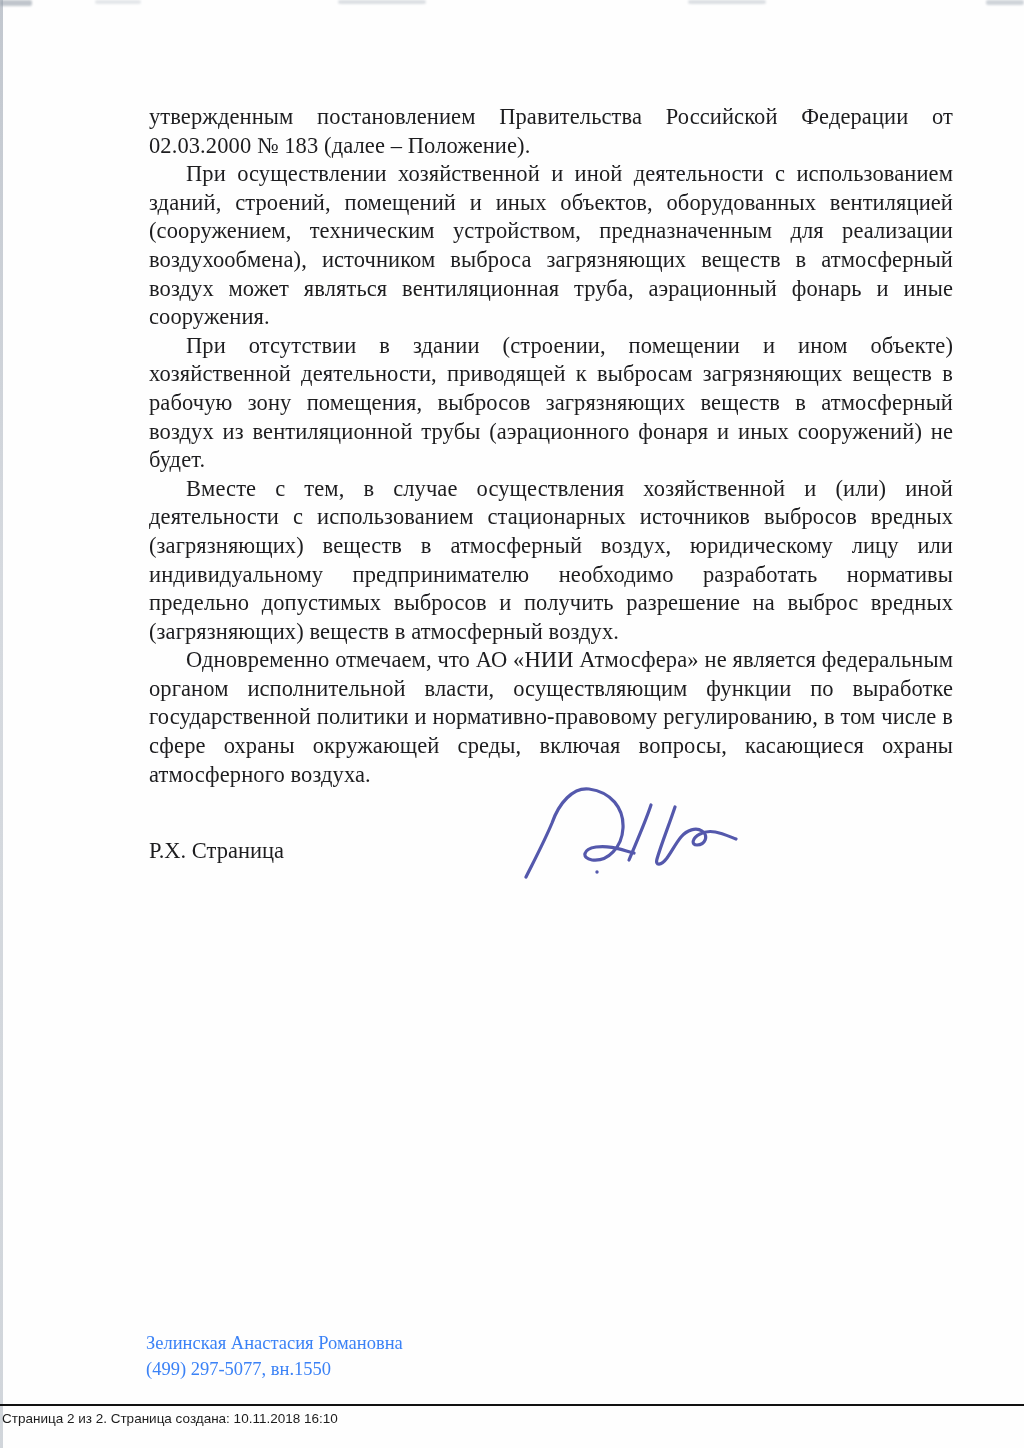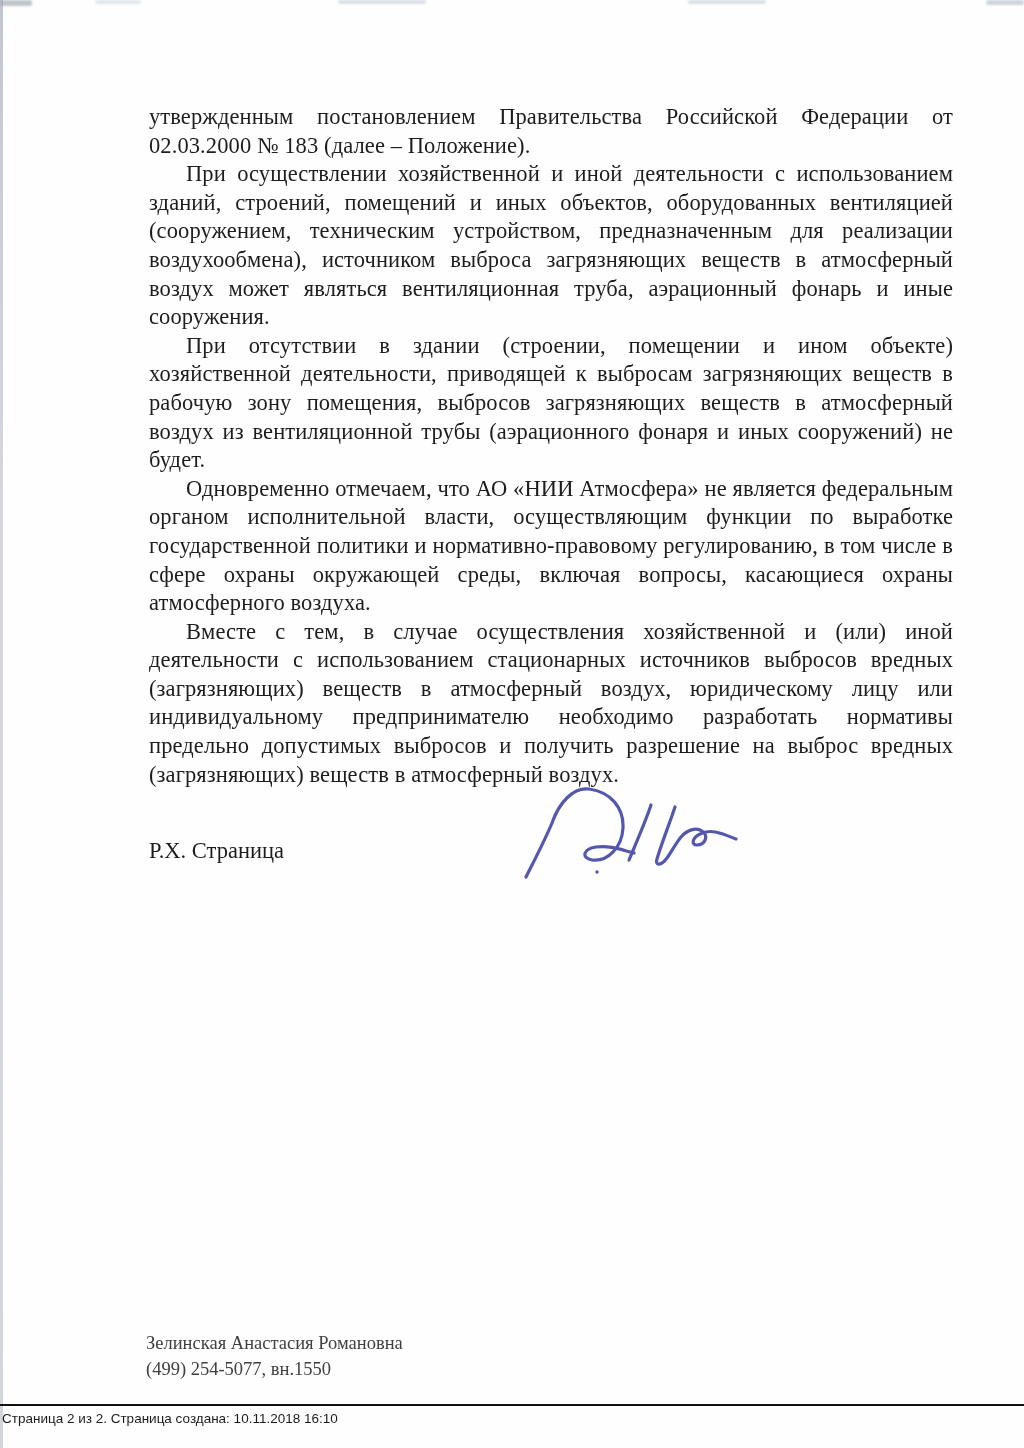--- a/index.html
+++ b/index.html
@@ -41,21 +41,21 @@
     display: flex; justify-content: space-between; align-items: baseline;
     font-size: 22.5px; color: #1d1d1f;
   }
   .signature-svg {
     position: absolute; left: 524px; top: 783px;
     width: 218px; height: 110px;
   }
   
   .executor {
     position: absolute; left: 146px; top: 1330px;
-    font-size: 18.5px; line-height: 26px; color: #404040;
+    font-size: 18.5px; line-height: 26px; color: #3b82f6;
   }
   
   .footer-divider {
     position: absolute; left: 0; top: 1404px; width: 100%; height: 2px;
     background: #111111;
   }
   .footer-note {
     position: absolute; left: 2px; top: 1410px; width: 1010px;
     font-family: "Liberation Sans", sans-serif;
     font-size: 13.5px; line-height: 17.5px; color: #1c1c1c;
@@ -70,40 +70,40 @@
   <div class="smudge s1"></div>
   <div class="smudge s2"></div>
   <div class="smudge s3"></div>
   <div class="smudge s4"></div>
   <div class="smudge s5"></div>
 
   <div class="body-text">
     <p class="continuation">утвержденным постановлением Правительства Российской Федерации от 02.03.2000 № 183 (далее – Положение).</p>
     <p>При осуществлении хозяйственной и иной деятельности с использованием зданий, строений, помещений и иных объектов, оборудованных вентиляцией (сооружением, техническим устройством, предназначенным для реализации воздухообмена), источником выброса загрязняющих веществ в атмосферный воздух может являться вентиляционная труба, аэрационный фонарь и иные сооружения.</p>
     <p>При отсутствии в здании (строении, помещении и ином объекте) хозяйственной деятельности, приводящей к выбросам загрязняющих веществ в рабочую зону помещения, выбросов загрязняющих веществ в атмосферный воздух из вентиляционной трубы (аэрационного фонаря и иных сооружений) не будет.</p>
+    <p>Вместе с тем, в случае осуществления хозяйственной и (или) иной деятельности с использованием стационарных источников выбросов вредных (загрязняющих) веществ в атмосферный воздух, юридическому лицу или индивидуальному предпринимателю необходимо разработать нормативы предельно допустимых выбросов и получить разрешение на выброс вредных (загрязняющих) веществ в атмосферный воздух.</p>
     <p>Одновременно отмечаем, что АО «НИИ Атмосфера» не является федеральным органом исполнительной власти, осуществляющим функции по выработке государственной политики и нормативно-правовому регулированию, в том числе в сфере охраны окружающей среды, включая вопросы, касающиеся охраны атмосферного воздуха.</p>
-    <p>Вместе с тем, в случае осуществления хозяйственной и (или) иной деятельности с использованием стационарных источников выбросов вредных (загрязняющих) веществ в атмосферный воздух, юридическому лицу или индивидуальному предпринимателю необходимо разработать нормативы предельно допустимых выбросов и получить разрешение на выброс вредных (загрязняющих) веществ в атмосферный воздух.</p>
   </div>
 
   <div class="sign-row">
     <span>Р.Х. Страница</span>
   </div>
 
   <svg class="signature-svg" viewBox="0 0 218 110">
     <g fill="none" stroke-width="3.2" stroke-linecap="round" stroke-linejoin="round" opacity="0.95">
       <path d="M 2 94 C 10 78, 21 57, 28 40 C 35 20, 49 4, 65 6 C 87 9, 100 25, 99 45 C 98 64, 84 79, 68 77 C 57 75, 59 66, 72 64 C 86 62, 98 67, 110 70" stroke="#4b50a8"></path>
       <path d="M 127 22 C 121 40, 112 60, 105 77" stroke="#4b50a8"></path>
       <path d="M 151 24 C 145 42, 137 62, 133 76 C 131 83, 137 83, 143 75 C 148 68, 152 60, 157 54 C 163 47, 172 44, 178 48 C 185 53, 181 62, 173 62 C 167 62, 168 55, 176 51 C 187 45, 199 51, 212 56" stroke="#4b50a8"></path>
       <circle cx="73" cy="89" r="1.7" stroke="none" fill="#4b50a8"></circle>
     </g>
   </svg>
 
   <div class="executor">
     <div>Зелинская Анастасия Романовна</div>
-    <div>(499) 254-5077, вн.1550</div>
+    <div>(499) 297-5077, вн.1550</div>
   </div>
 
   <div class="footer-divider"></div>
   <div class="footer-note">
     <div>Страница 2 из 2. Страница создана: 10.11.2018 16:10</div>
   </div>
 
 </div>
 
 </body></html>

